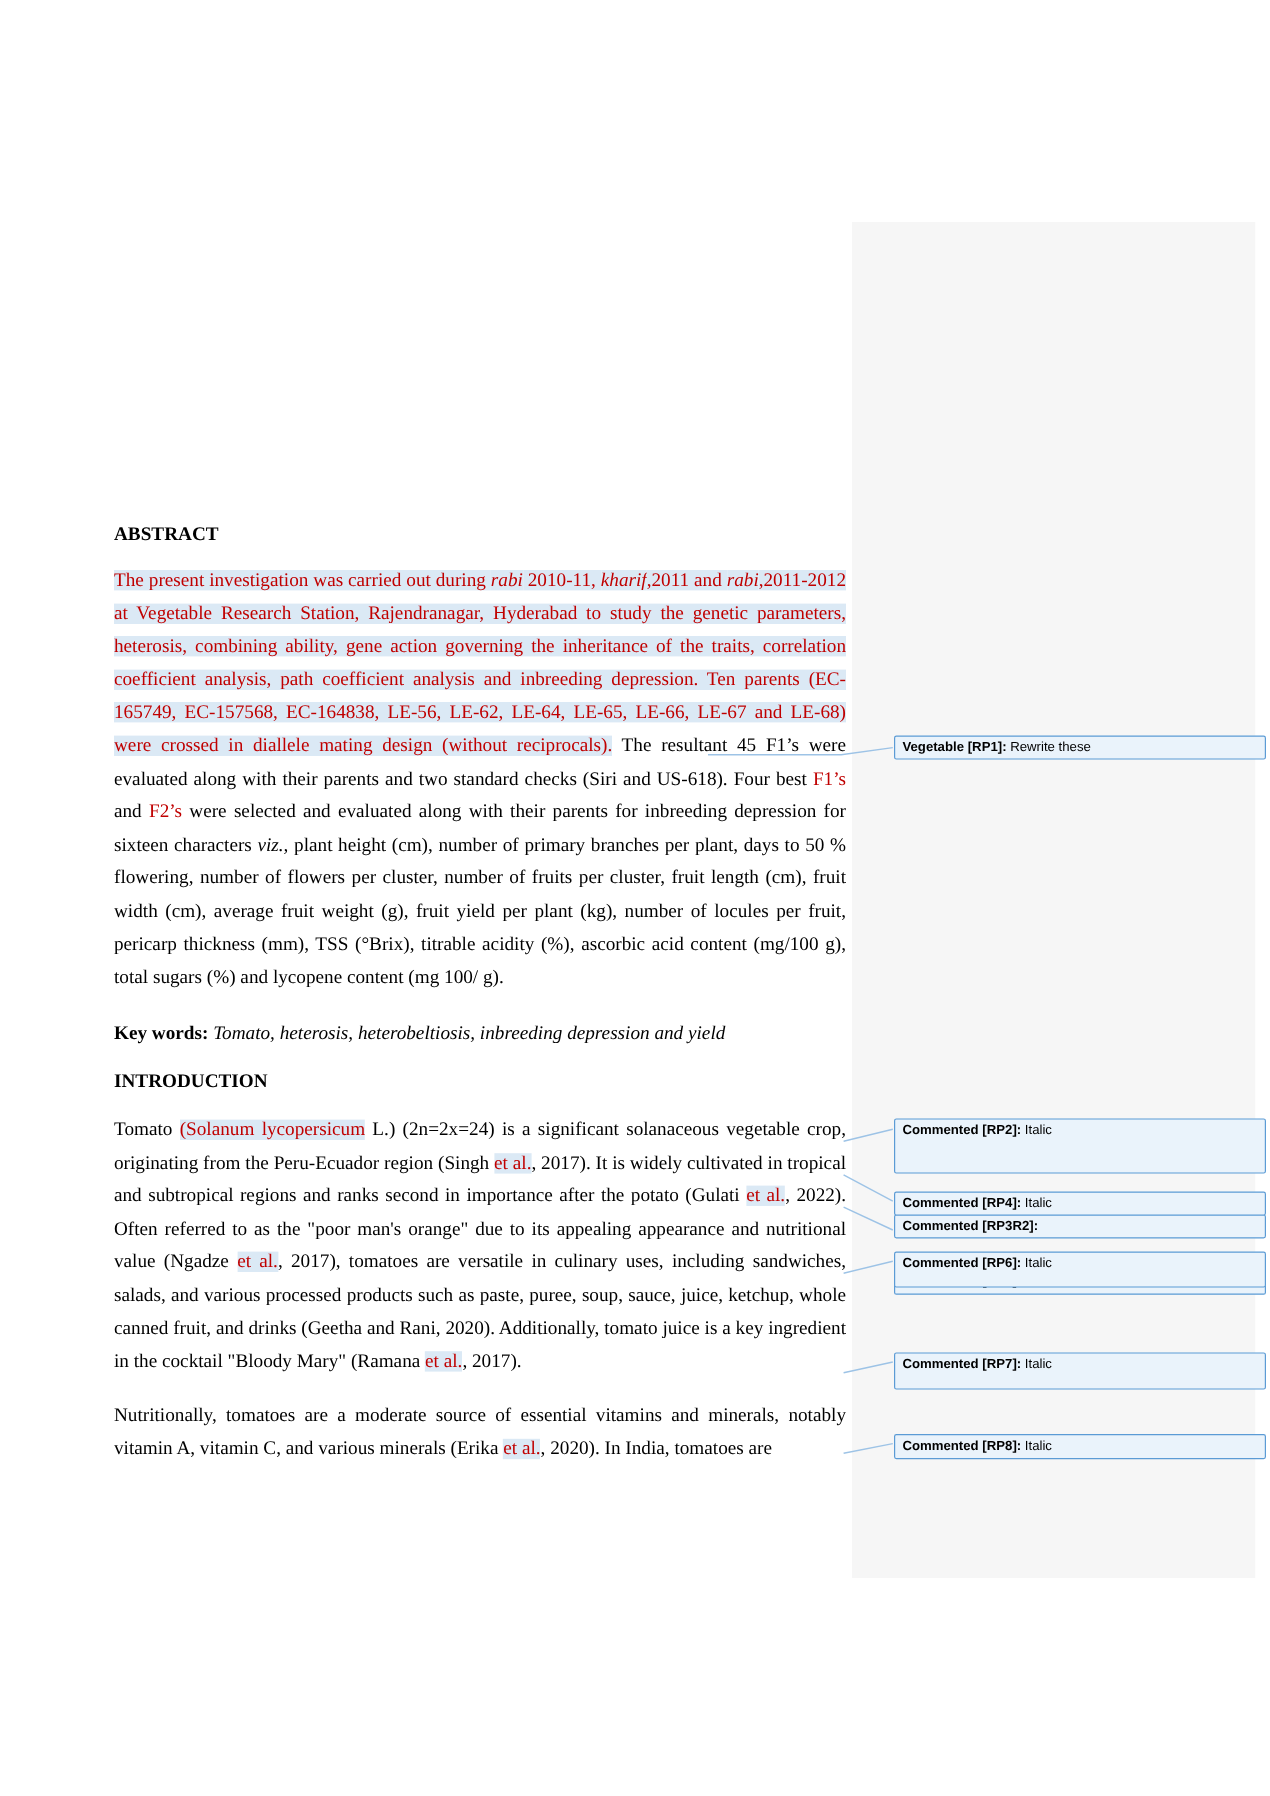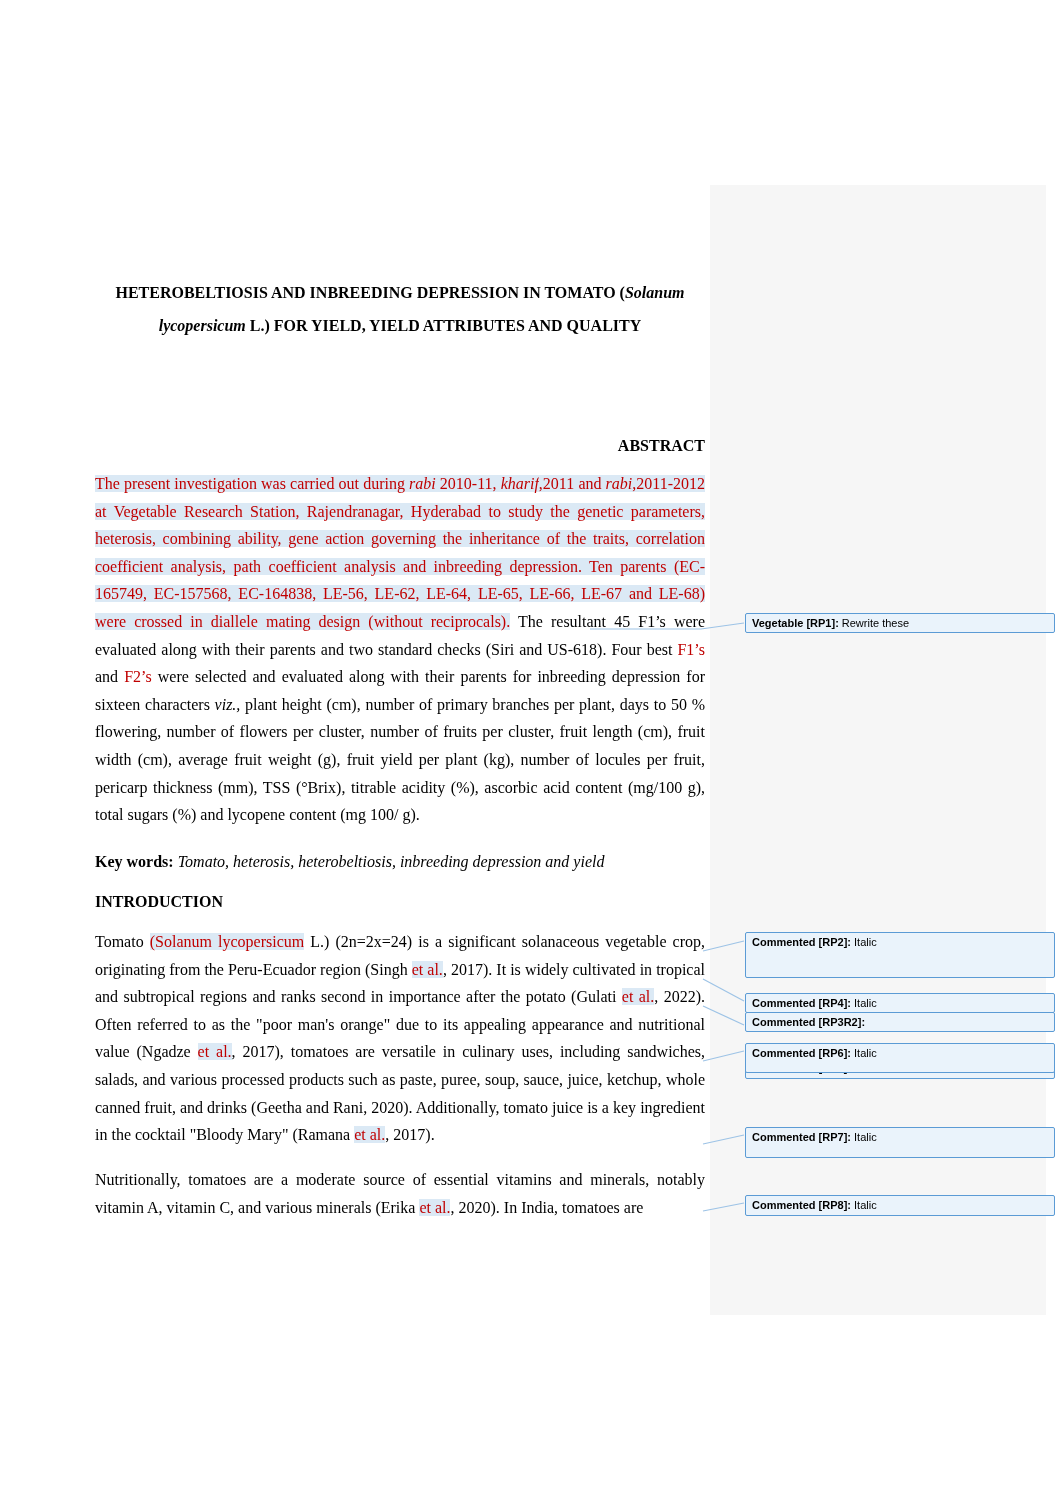--- a/index.html
+++ b/index.html
@@ -9,21 +9,21 @@
   html,body{margin:0;padding:0;background:#ffffff;}
   .page{
     position:relative;width:1058px;height:1497px;background:#ffffff;
     font-family:"Liberation Serif",serif;color:#000;overflow:hidden;
   }
   .margin-panel{position:absolute;left:710px;top:185px;width:336px;height:1130px;background:var(--margin-bg);}
   .connectors{position:absolute;left:0;top:0;pointer-events:none;}
   .cl{fill:none;stroke:var(--connector);stroke-width:1.2px;}
   .textblock{position:absolute;left:95px;width:610px;font-size:16px;line-height:27.6px;text-align:justify;}
   .title{top:276px;text-align:center;font-weight:bold;line-height:33px;}
-  .h-abstract{top:432px;font-weight:bold;text-align:right;}
+  .h-abstract{top:432px;font-weight:bold;text-align:left;}
   .p-abstract{top:470px;}
   .p-keywords{top:848px;text-align:left;}
   .h-intro{top:888px;font-weight:bold;text-align:left;}
   .p-intro1{top:928px;}
   .p-intro2{top:1166px;}
   .run-b{font-weight:bold;}
   .run-i{font-style:italic;}
   .run-bi{font-weight:bold;font-style:italic;}
   .run-r{color:var(--red);}
   .run-rh{color:var(--red);background:var(--hl);}
@@ -47,21 +47,20 @@
   <svg class="connectors" width="1058" height="1497" viewBox="0 0 1058 1497">
     <polyline class="cl" points="590,629 701,629 744,623"></polyline>
     <line class="cl" x1="703" y1="951" x2="744" y2="941"></line>
     <line class="cl" x1="703" y1="979" x2="744" y2="1001"></line>
     <line class="cl" x1="703" y1="1006" x2="744" y2="1025"></line>
     <line class="cl" x1="703" y1="1061" x2="744" y2="1051"></line>
     <line class="cl" x1="703" y1="1144" x2="744" y2="1135"></line>
     <line class="cl" x1="703" y1="1211" x2="744" y2="1203"></line>
   </svg>
 
-  <div class="textblock title"><span class="run-b">HETEROBELTIOSIS AND INBREEDING DEPRESSION IN TOMATO (</span><span class="run-bi">Solanum lycopersicum</span><span class="run-b"> L.) FOR YIELD, YIELD ATTRIBUTES AND QUALITY</span></div>
 
   <div class="textblock h-abstract">ABSTRACT</div>
 
   <div class="textblock p-abstract"><span class="run-rh">The present investigation was carried out during </span><span class="run-rhi">rabi</span><span class="run-rh"> 2010-11, </span><span class="run-rhi">kharif</span><span class="run-rh">,2011 and </span><span class="run-rhi">rabi</span><span class="run-rh">,2011-2012 at Vegetable Research Station, Rajendranagar, Hyderabad to study the genetic parameters, heterosis, combining ability, gene action governing the inheritance of the traits, correlation coefficient analysis, path coefficient analysis and inbreeding depression. Ten parents (EC-165749, EC-157568, EC-164838, LE-56, LE-62, LE-64, LE-65, LE-66, LE-67 and LE-68) were crossed in diallele mating design (without reciprocals).</span><span> The resultant 45 F1’s were evaluated along with their parents and two standard checks (Siri and US-618). Four best </span><span class="run-r">F1’s</span><span> and </span><span class="run-r">F2’s</span><span> were selected and evaluated along with their parents for inbreeding depression for sixteen characters </span><span class="run-i">viz.,</span><span> plant height (cm), number of primary branches per plant, days to 50 % flowering, number of flowers per cluster, number of fruits per cluster, fruit length (cm), fruit width (cm), average fruit weight (g), fruit yield per plant (kg), number of locules per fruit, pericarp thickness (mm), TSS (°Brix), titrable acidity (%), ascorbic acid content (mg/100 g), total sugars (%) and lycopene content (mg 100/ g).</span></div>
 
   <div class="textblock h-intro">INTRODUCTION</div>
 
   <div class="textblock p-keywords"><span class="run-b">Key words: </span><span class="run-i">Tomato, heterosis, heterobeltiosis, inbreeding depression and yield</span></div>
 
   <div class="textblock p-intro1"><span>Tomato </span><span class="run-rh">(Solanum lycopersicum</span><span> L.) (2n=2x=24) is a significant solanaceous vegetable crop, originating from the Peru-Ecuador region (Singh </span><span class="run-rh">et al.</span><span>, 2017). It is widely cultivated in tropical and subtropical regions and ranks second in importance after the potato (Gulati </span><span class="run-rh">et al.</span><span>, 2022). Often referred to as the "poor man's orange" due to its appealing appearance and nutritional value (Ngadze </span><span class="run-rh">et al.</span><span>, 2017), tomatoes are versatile in culinary uses, including sandwiches, salads, and various processed products such as paste, puree, soup, sauce, juice, ketchup, whole canned fruit, and drinks (Geetha and Rani, 2020). Additionally, tomato juice is a key ingredient in the cocktail "Bloody Mary" (Ramana </span><span class="run-rh">et al.</span><span>, 2017).</span></div>

